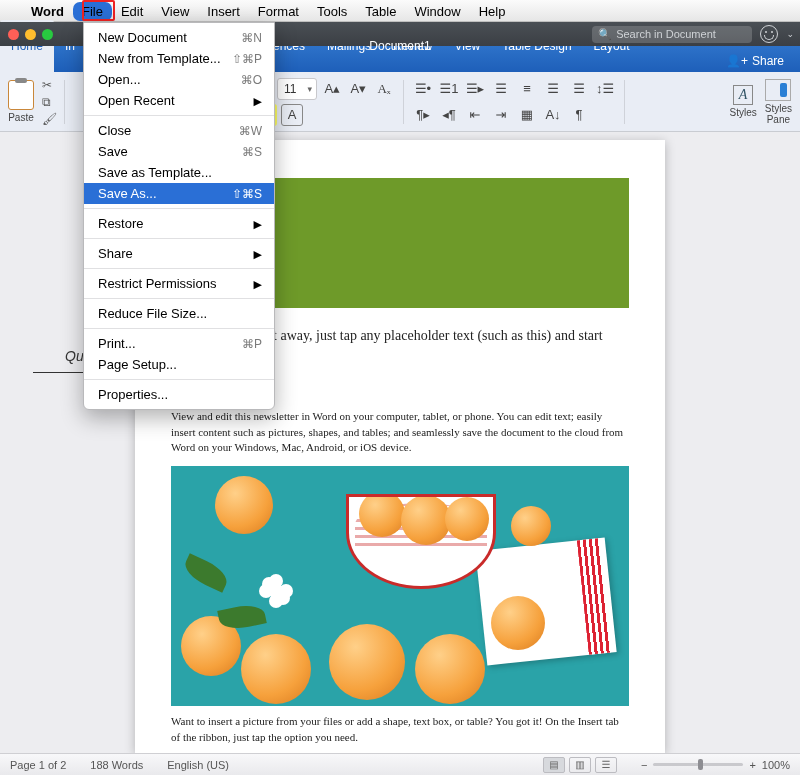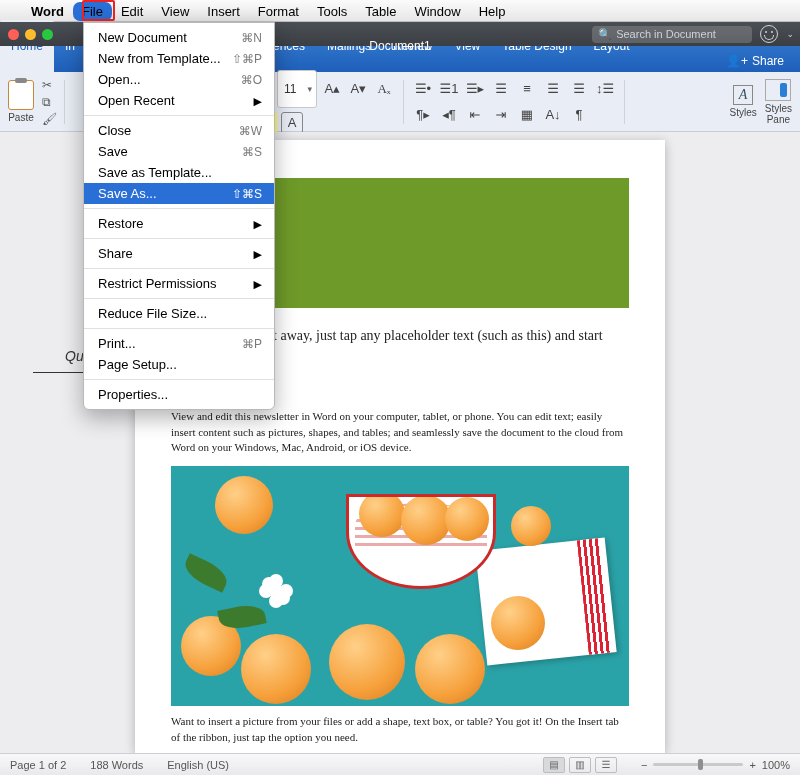--- a/index.html
+++ b/index.html
@@ -27,21 +27,21 @@
 .rtab{padding:19px 11px;cursor:default;}
 .rtab.active{background:#e9edf5;color:#1e5fb9;border-radius:3px 3px 0 0;}
 .share-btn{margin-left:auto;margin-right:8px;padding:4px 8px;display:flex;align-items:center;gap:4px;font-size:12px;}
 
 .ribbon{height:60px;background:#e9edf5;border-bottom:1px solid #c9ccd2;display:flex;align-items:center;padding:4px 8px;gap:8px;}
 .rg{display:flex;flex-direction:column;align-items:center;gap:2px;font-size:10px;color:#444}
 .paste-ic{width:26px;height:30px;background:#fff;border:1px solid #c9873a;border-radius:3px;position:relative;}
 .paste-ic::before{content:"";position:absolute;top:-3px;left:6px;width:12px;height:5px;background:#888;border-radius:2px;}
 .mini-ic{display:flex;flex-direction:column;gap:3px;}
 .mini-ic span{width:14px;height:14px;display:block;font-size:12px;color:#555;}
-.combo{background:#fff;border:1px solid #c8c8cc;border-radius:3px;height:38px;display:flex;align-items:center;padding:0 18px 0 6px;font-size:12px;position:relative;color:#333;}
+.combo{background:#fff;border:1px solid #c8c8cc;border-radius:3px;height:22px;display:flex;align-items:center;padding:0 18px 0 6px;font-size:12px;position:relative;color:#333;}
 .combo::after{content:"▾";position:absolute;right:4px;color:#666;font-size:9px;}
 .brow{display:flex;gap:4px;align-items:center;}
 .tb{width:22px;height:22px;display:flex;align-items:center;justify-content:center;border-radius:3px;font-size:13px;color:#444;}
 .vsep{width:1px;height:44px;background:#cfd2d9;}
 .styles-ic{width:20px;height:20px;border:1px solid #888;position:relative;font-size:14px;font-family:Georgia,serif;font-style:italic;text-align:center;line-height:18px;color:#356;}
 .pane-ic{width:26px;height:22px;border:1px solid #aaa;position:relative;}
 .pane-ic::after{content:"";position:absolute;right:3px;top:3px;width:7px;height:14px;background:#2a7fd5;border-radius:2px;}
 
 .canvas{position:absolute;top:132px;left:0;right:0;bottom:22px;background:#ededf0;overflow:hidden;display:flex;justify-content:center;}
 .page{width:530px;background:#fff;box-shadow:0 2px 10px rgba(0,0,0,.25);margin-top:8px;padding:38px 36px 20px 36px;position:relative;}

